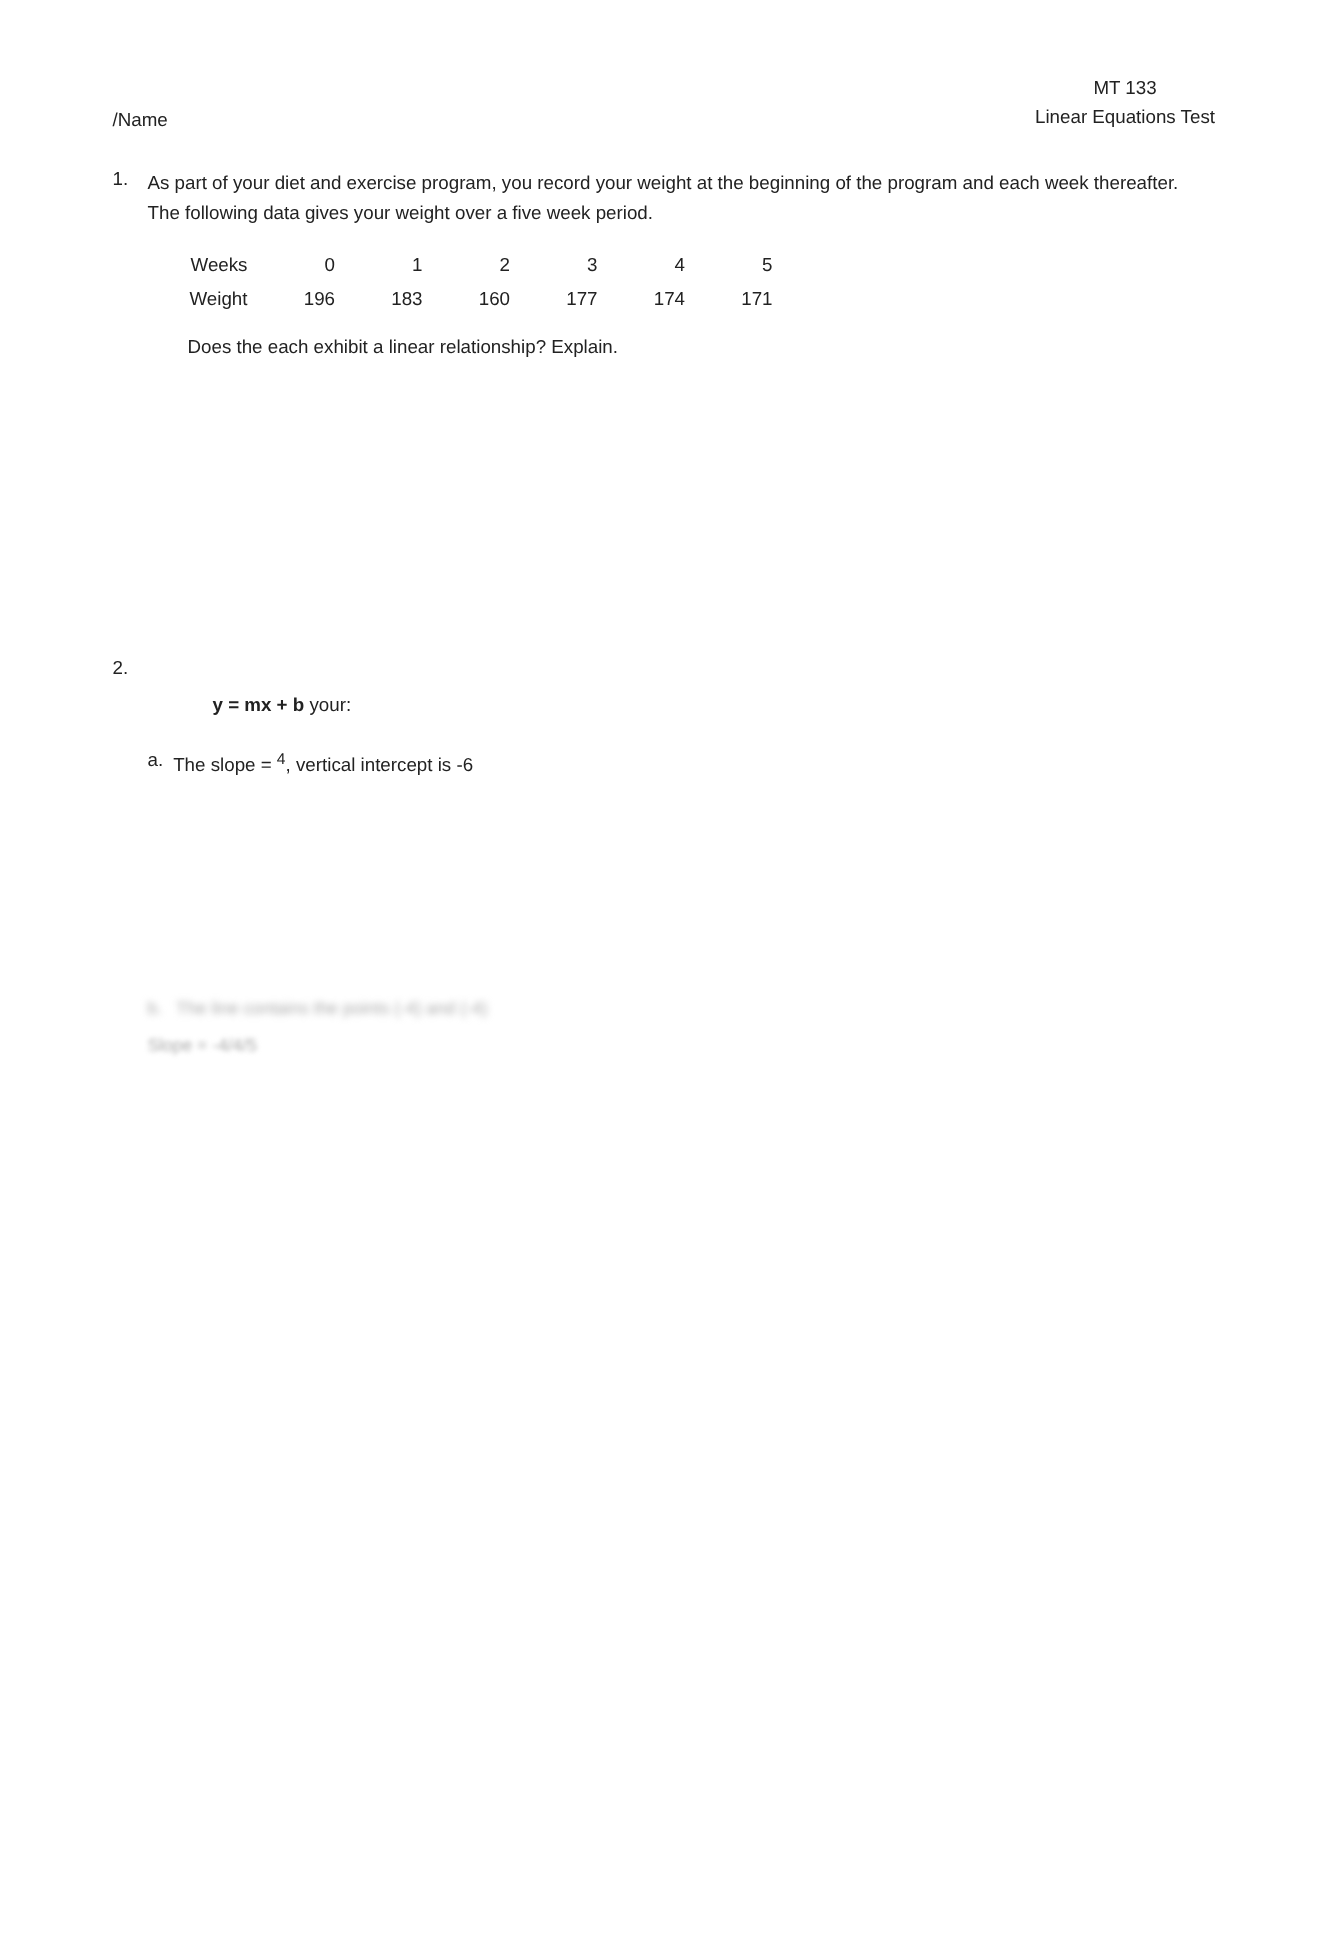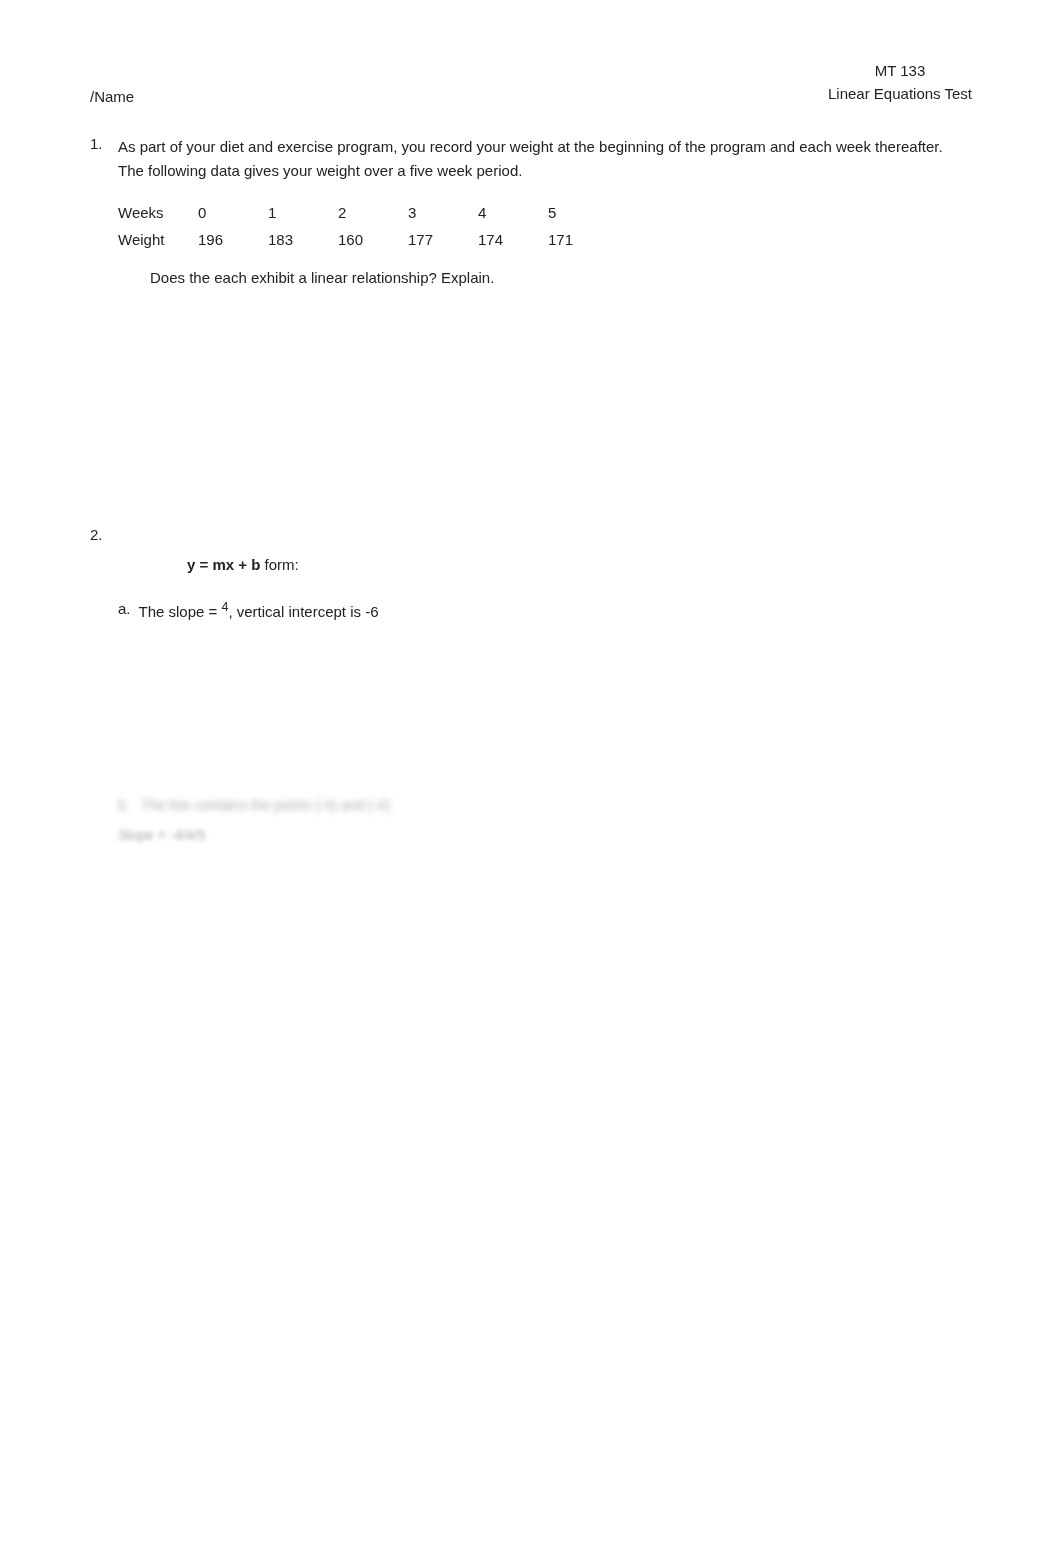--- a/index.html
+++ b/index.html
@@ -63,20 +63,21 @@
 
     .data-row {
       display: flex;
       gap: 0;
       line-height: 1.8;
     }
 
     .data-cell {
       min-width: 70px;
       display: inline-block;
+      text-align: right;
     }
 
     .data-cell.label {
       min-width: 80px;
     }
 
     .sub-question {
       margin-top: 20px;
       margin-left: 28px;
       font-size: 15px;
@@ -84,21 +85,21 @@
     }
 
     .sub-question-label {
       display: flex;
       align-items: flex-start;
       gap: 8px;
       margin-bottom: 10px;
     }
 
     .equation-form {
-      margin-left: 41px;
+      margin-left: 24px;
       margin-top: 6px;
       font-size: 15px;
       font-weight: bold;
     }
 
     .equation-form span {
       font-weight: bold;
     }
 
     .blurred-text {
@@ -180,21 +181,21 @@
 </div>
 
 <div class="question">
   <div class="question-number">
     <span class="q-num">2.</span>
     <div class="q2-intro">
       <br>
       <span class="equation-form">
         <span>y = mx + b</span>
       </span>
-      <span>form:</span>
+      <span>your:</span>
     </div>
   </div>
 
   <div class="sub-question">
     <div class="sub-question-label">
       <span>a.</span>
       <span>
         The slope =&nbsp;<sup>4</sup>, vertical intercept is -6
       </span>
     </div>

